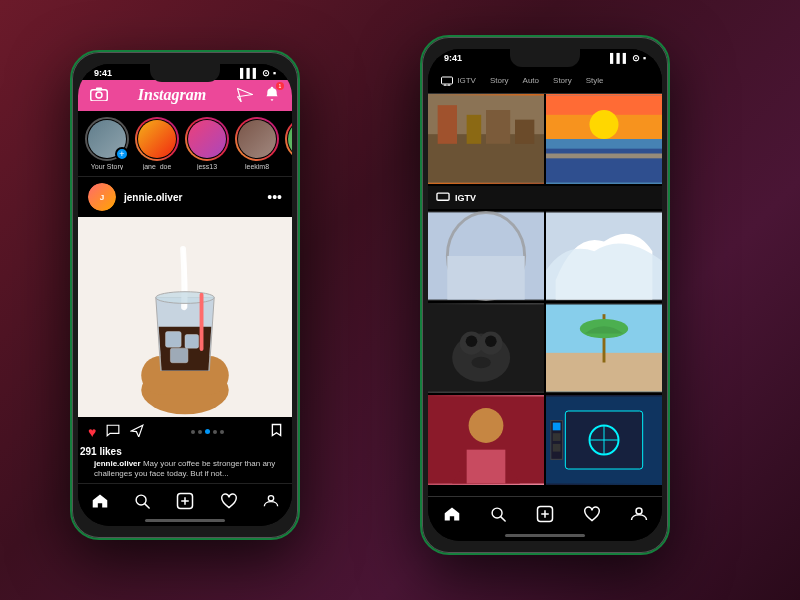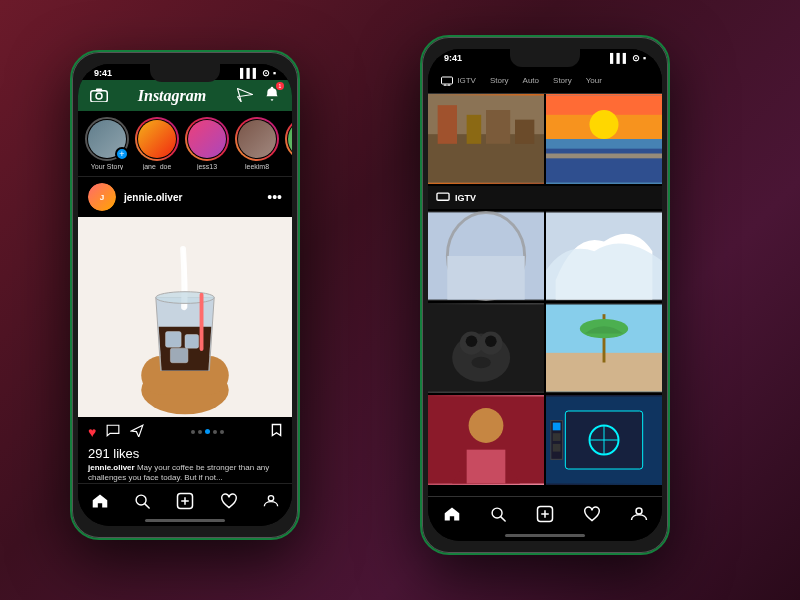--- a/index.html
+++ b/index.html
@@ -64,23 +64,22 @@
     .status-right {
       display: flex;
       gap: 3px;
       align-items: center;
     }
 
     
     .ig-header {
       display: flex;
       justify-content: space-between;
-      align-items: center;
       padding: 6px 12px;
-      background: #14532d;
+      background: #ec4899;
     }
     .ig-logo {
       font-family: 'Georgia', serif;
       font-style: italic;
       color: #fff;
       font-size: 16px;
       font-weight: bold;
     }
     .ig-header-icons {
       display: flex;
@@ -226,28 +225,28 @@
     .dot {
       width: 4px;
       height: 4px;
       border-radius: 50%;
       background: #555;
     }
     .dot.active { background: #0095f6; width: 5px; height: 5px; }
 
     .post-likes {
       color: #fff;
-      font-size: 13px;
-      font-weight: 400;
-      padding: 0 10px 2px;
+      font-size: 10px;
+      font-weight: 700;
+      padding: 0 2px 2px;
     }
     .post-caption {
       color: #ccc;
       font-size: 8px;
-      padding: 0 10px 6px;
+      padding: 0 16px 6px;
       line-height: 1.3;
     }
     .post-caption strong { color: #fff; }
 
     
     .bottom-nav {
       position: absolute;
       bottom: 0;
       left: 0;
       right: 0;
@@ -546,21 +545,21 @@
             <rect x="1" y="2" width="22" height="14" rx="2" fill="none" stroke="white" stroke-width="2"></rect>
             <line x1="8" y1="16" x2="8" y2="20" stroke="white" stroke-width="2"></line>
             <line x1="16" y1="16" x2="16" y2="20" stroke="white" stroke-width="2"></line>
             <line x1="5" y1="20" x2="19" y2="20" stroke="white" stroke-width="2"></line>
           </svg>
         <span>IGTV</span>
       </div>
       <div class="igtv-tab"><span>Story</span></div>
       <div class="igtv-tab"><span>Auto</span></div>
       <div class="igtv-tab"><span>Story</span></div>
-      <div class="igtv-tab"><span>Your</span></div>
+      <div class="igtv-tab"><span>Style</span></div>
     </div>
 
     <div style="overflow-y:auto;height:calc(100% - 100px);">
 
       <div style="display:grid;grid-template-columns:1fr 1fr;gap:2px;margin-bottom:2px;">
         <div class="igtv-cell cell-street">
           
           <svg width="100%" height="90" viewBox="0 0 120 90">
             <rect width="120" height="90" fill="#8B7355"></rect>
             <rect x="0" y="40" width="120" height="50" fill="#6B5335"></rect>

